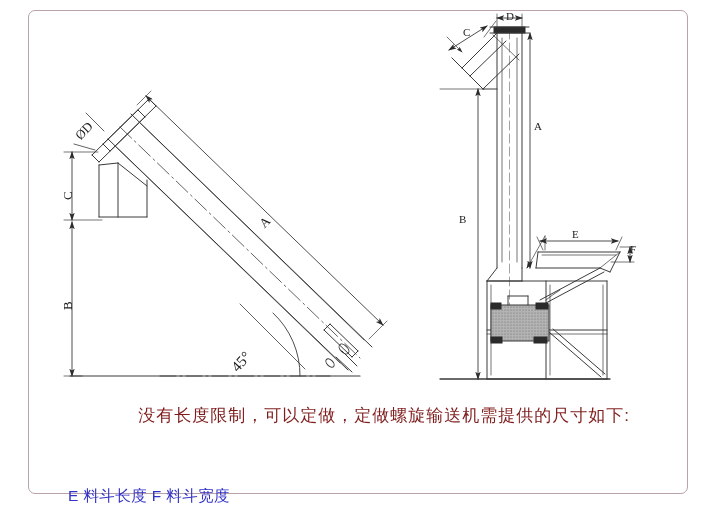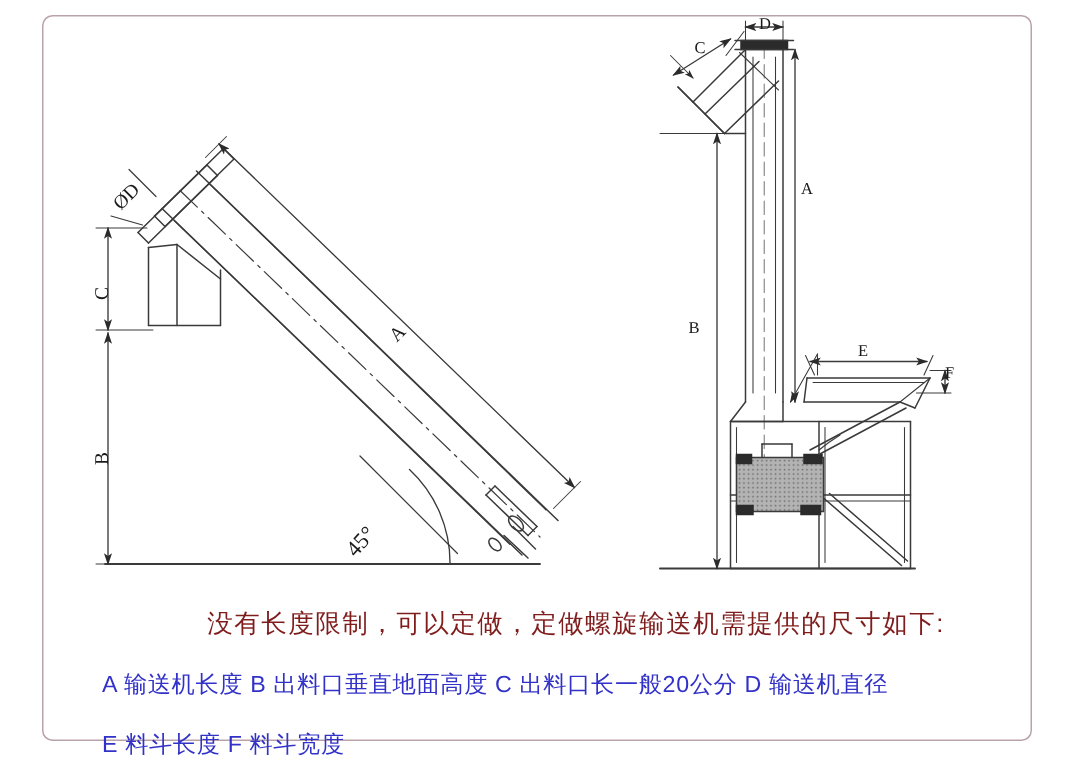--- a/index.html
+++ b/index.html
@@ -245,17 +245,16 @@
   <div class="lbl small" style="left:534px;top:120px;">A</div>
 
   <div class="lbl small" style="left:459px;top:213px;">B</div>
 
   <div class="lbl small" style="left:572px;top:228px;">E</div>
 
   <div class="lbl small" style="left:630px;top:243px;">F</div>
 
   <div class="capt" style="top:404px;">没有长度限制，可以定做，定做螺旋输送机需提供的尺寸如下:</div>
 
-  <div class="dimlist" style="left:68px;top:446px;">A 输送机长度   B 出料口垂直地面高度 C 出料口长一般20公分 D 输送机直径</div>
 
   <div class="dimlist" style="left:68px;top:486px;">E 料斗长度      F 料斗宽度</div>
 
 </div>
 
 </body></html>

